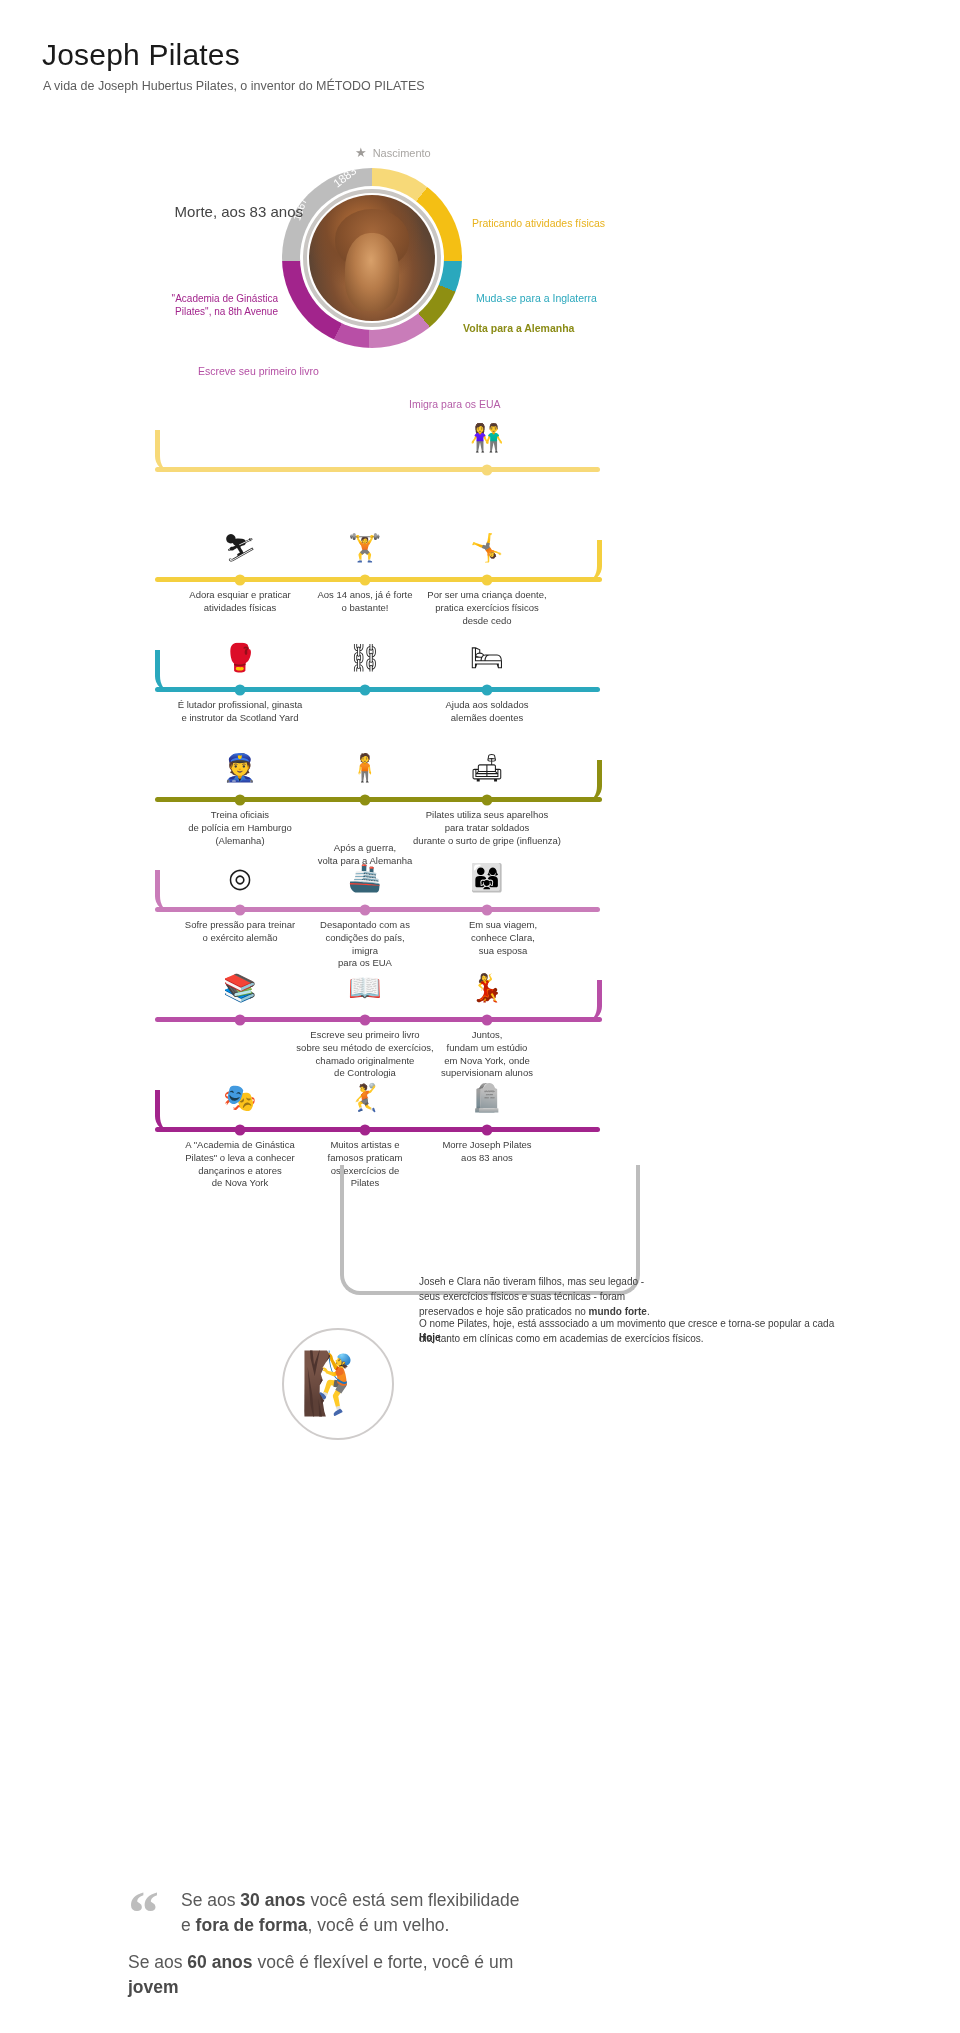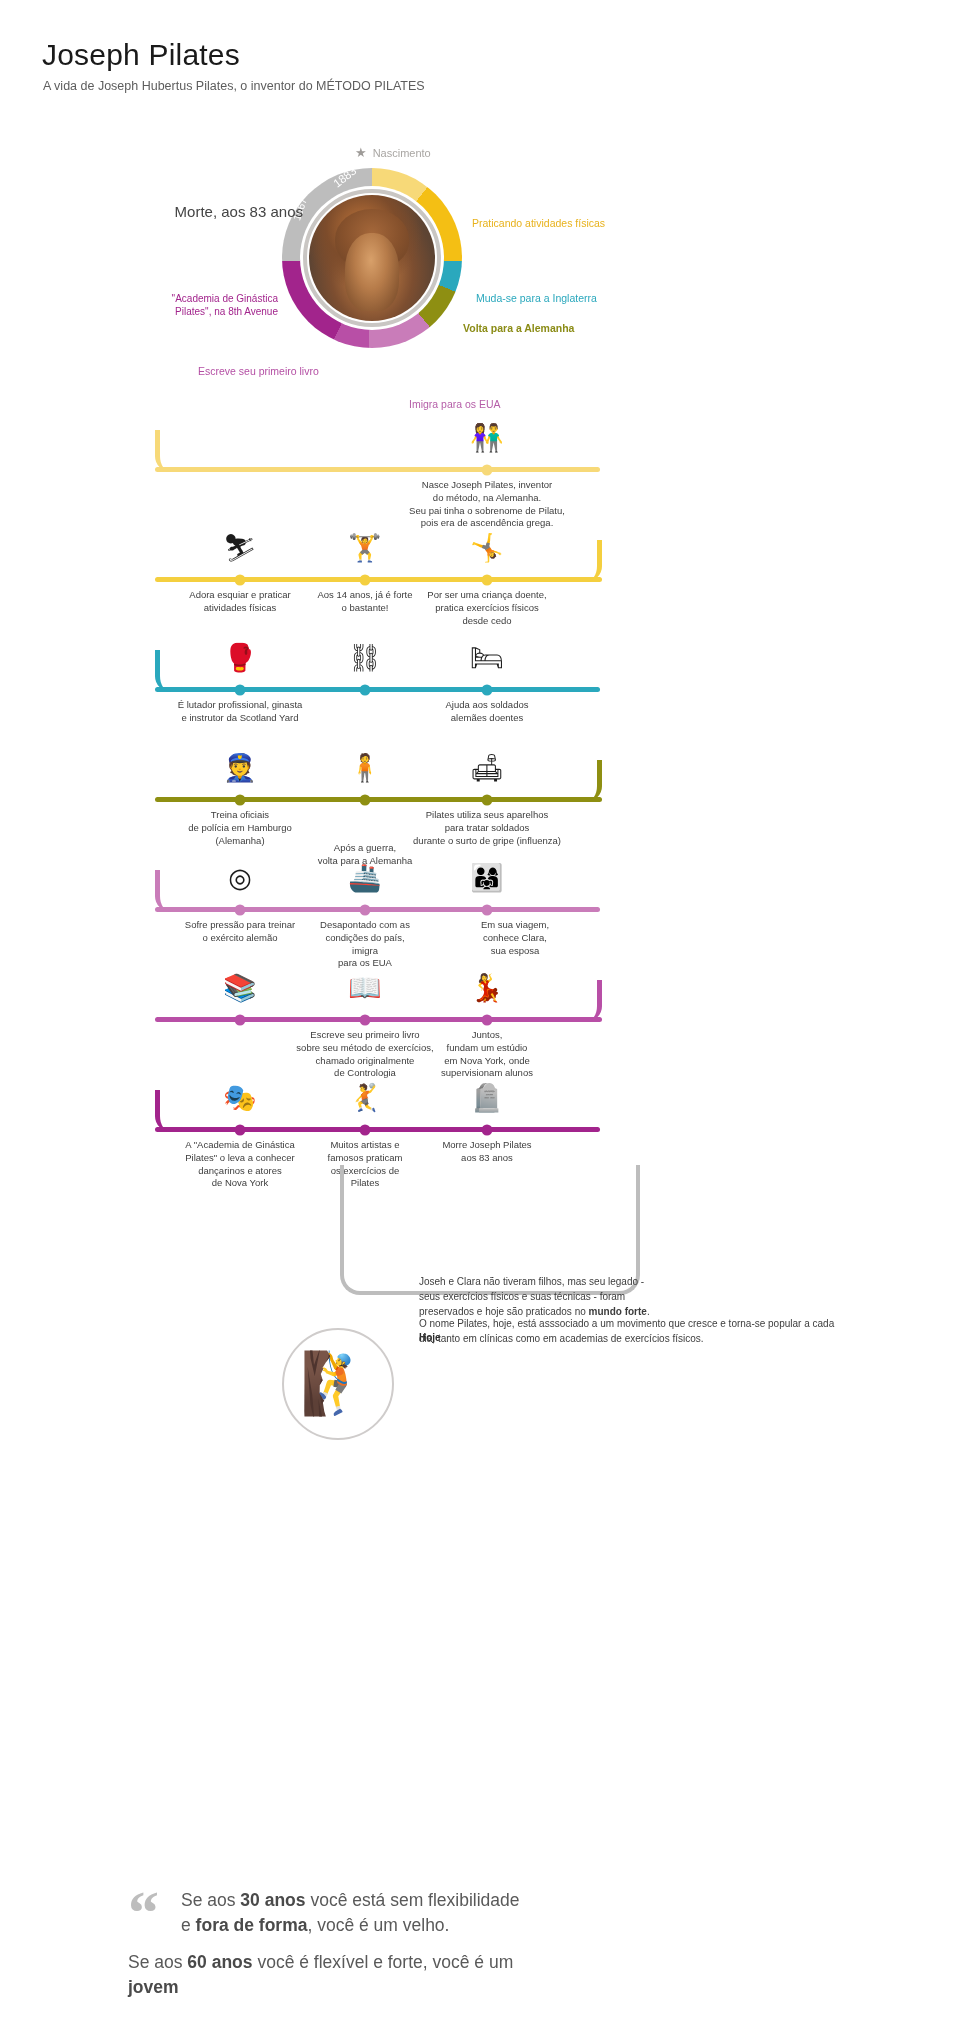--- a/index.html
+++ b/index.html
@@ -201,24 +201,20 @@
 <div class="hub-label" id="hub-label-germany">Volta para a Alemanha</div>
 <div class="hub-label" id="hub-label-england">Muda-se para a Inglaterra</div>
 <div class="hub-label" id="hub-label-active">Praticando atividades físicas</div>
 
 <div id="timeline">
     <div class="tl-row" style="height: 110px;">
       <div class="tl-track" style="left: 155px; width: 445px; top: 72px; background: rgb(247, 217, 120); right: auto;"></div>
       <div class="tl-curve" style="width: 34px; height: 42px; top: 35px; border-top: none; border-right: none; border-bottom: none; border-left: 5px solid rgb(247, 217, 120); border-image: initial; left: 155px; border-radius: 0px 0px 0px 16px;"></div>
       <div class="tl-icon" style="left: 487px; top: 30px;">👫</div>
       <div class="tl-dot" style="left: 487px; top: 74.5px; background: rgb(247, 217, 120);"></div>
-      <div class="tl-text" style="left: 487px; top: 84px;">Nasce Joseph Pilates,  inventor
-do método, na Alemanha.
-Seu pai tinha o sobrenome de Pilatu,
-pois era de ascendência grega.</div>
     </div>
     <div class="tl-row" style="height: 110px;">
       <div class="tl-track" style="left: 155px; width: 447px; top: 72px; background: rgb(244, 207, 63); right: auto;"></div>
       <div class="tl-curve" style="width: 34px; height: 42px; top: 35px; border-top: none; border-right: 5px solid rgb(244, 207, 63); border-bottom: none; border-left: none; border-image: initial; left: 568px; border-radius: 0px 0px 16px;"></div>
       <div class="tl-icon" style="left: 240px; top: 30px;">⛷</div>
       <div class="tl-dot" style="left: 240px; top: 74.5px; background: rgb(244, 207, 63);"></div>
       <div class="tl-text" style="left: 240px; top: 84px;">Adora esquiar e praticar
 atividades físicas</div>
       <div class="tl-icon" style="left: 365px; top: 30px;">🏋</div>
       <div class="tl-dot" style="left: 365px; top: 74.5px; background: rgb(244, 207, 63);"></div>
@@ -270,21 +266,21 @@
       <div class="tl-text" style="left: 240px; top: 84px;">Sofre pressão para treinar
 o exército alemão</div>
       <div class="tl-icon" style="left: 365px; top: 30px;">🚢</div>
       <div class="tl-dot" style="left: 365px; top: 74.5px; background: rgb(201, 124, 185);"></div>
       <div class="tl-text" style="left: 365px; top: 84px;">Desapontado com as
 condições do país,
 imigra
 para os EUA</div>
       <div class="tl-icon" style="left: 487px; top: 30px;">👨‍👩‍👧</div>
       <div class="tl-dot" style="left: 487px; top: 74.5px; background: rgb(201, 124, 185);"></div>
-      <div class="tl-text" style="left: 515px; top: 84px;">Em sua viagem,
+      <div class="tl-text" style="left: 503px; top: 84px;">Em sua viagem,
 conhece Clara,
 sua esposa</div>
     </div>
     <div class="tl-row" style="height: 110px;">
       <div class="tl-track" style="left: 155px; width: 447px; top: 72px; background: rgb(184, 79, 166); right: auto;"></div>
       <div class="tl-curve" style="width: 34px; height: 42px; top: 35px; border-top: none; border-right: 5px solid rgb(184, 79, 166); border-bottom: none; border-left: none; border-image: initial; left: 568px; border-radius: 0px 0px 16px;"></div>
       <div class="tl-icon" style="left: 240px; top: 30px;">📚</div>
       <div class="tl-dot" style="left: 240px; top: 74.5px; background: rgb(184, 79, 166);"></div>
       <div class="tl-icon" style="left: 365px; top: 30px;">📖</div>
       <div class="tl-dot" style="left: 365px; top: 74.5px; background: rgb(184, 79, 166);"></div>

